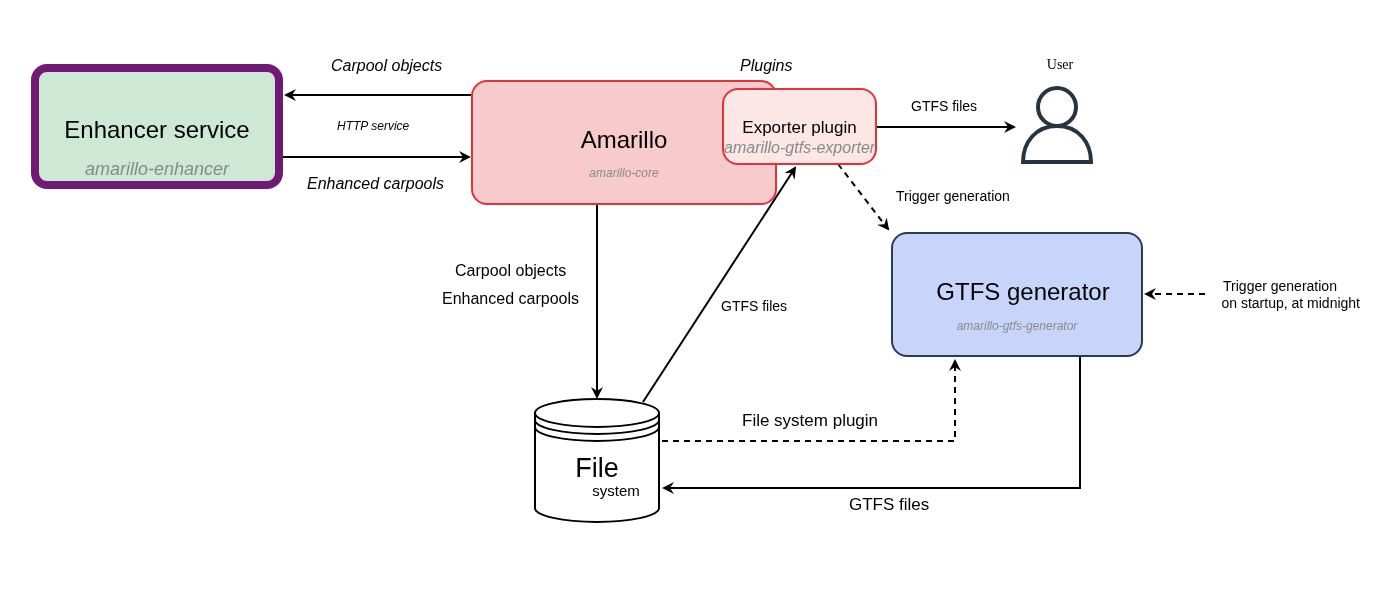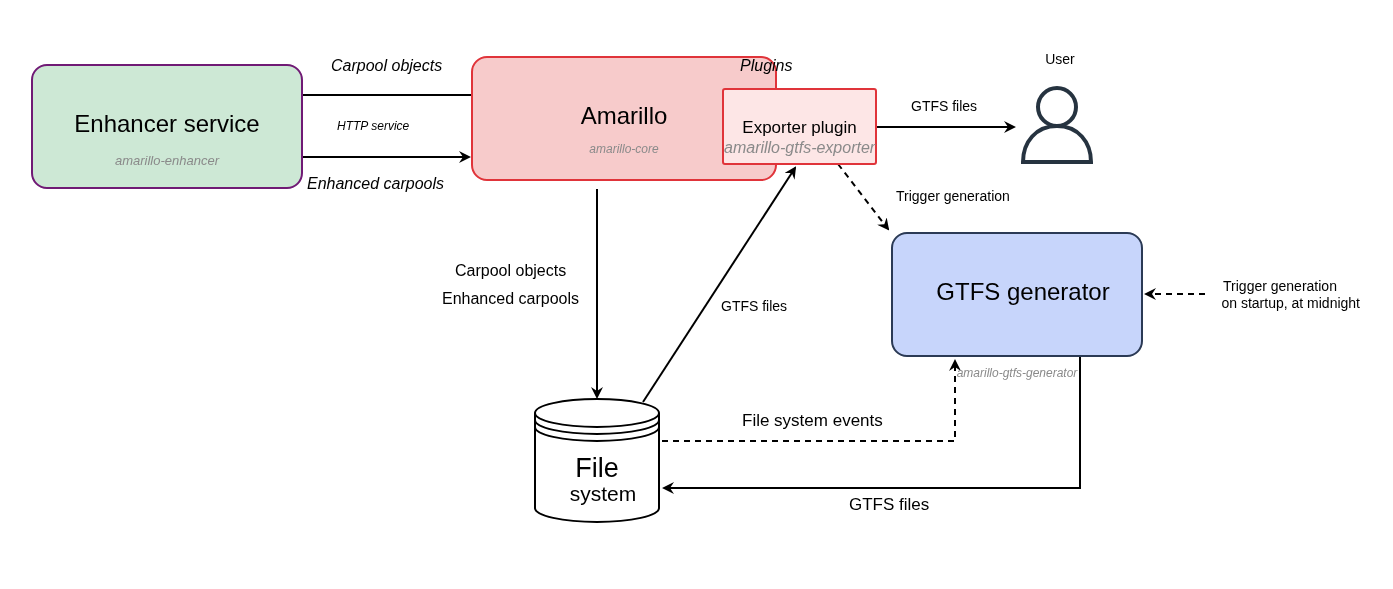--- a/index.html
+++ b/index.html
@@ -46,50 +46,50 @@
     <path d="M535,420 A62,14 0 0 0 659,420" fill="none" stroke="#000" stroke-width="2"></path>
     <path d="M535,427 A62,14 0 0 0 659,427" fill="none" stroke="#000" stroke-width="2"></path>
   </g>
 
   <g fill="none" stroke="#263340" stroke-width="4">
     <circle cx="1057" cy="107" r="19"></circle>
     <path d="M1023,162 L1091,162 C1091,142 1078,126 1057,126 C1036,126 1023,142 1023,162 Z"></path>
   </g>
 </svg>
 
-<div class="node" style="left:31px;top:64px;width:272px;height:125px;background:#cde8d5;border:2px solid #701a75;">
+<div class="node" style="left:31px;top:64px;width:252px;height:125px;background:#cde8d5;border:8px solid #701a75;">
   <div class="lbl center" style="left:0;right:0;top:44px;font-size:24px;">Enhancer service</div>
-  <div class="lbl center sub" style="left:0;right:0;top:87px;font-size:13px;">amarillo-enhancer</div>
+  <div class="lbl center sub" style="left:0;right:0;top:87px;font-size:18px;">amarillo-enhancer</div>
 </div>
 
-<div class="node" style="left:471px;top:56px;width:306px;height:125px;background:#f7cbcb;border:2px solid #e0343a;">
+<div class="node" style="left:471px;top:80px;width:306px;height:125px;background:#f7cbcb;border:2px solid #e0343a;">
   <div class="lbl center" style="left:0;right:0;top:44px;font-size:24px;">Amarillo</div>
   <div class="lbl center sub" style="left:0;right:0;top:84px;font-size:12px;">amarillo-core</div>
 </div>
 
-<div class="node" style="left:722px;top:88px;width:155px;height:77px;background:#fde6e6;border:2px solid #e0343a;border-radius:3px;">
+<div class="node" style="left:722px;top:88px;width:155px;height:77px;background:#fde6e6;border:2px solid #e0343a;border-radius:16px;">
   <div class="lbl center" style="left:0;right:0;top:28px;font-size:17px;">Exporter plugin</div>
   <div class="lbl center sub" style="left:0;right:0;top:49px;font-size:16px;">amarillo-gtfs-exporter</div>
 </div>
 
 <div class="node" style="left:891px;top:232px;width:252px;height:125px;background:#c7d5fb;border:2px solid #2b3a55;">
   <div class="lbl center" style="left:0;right:0;top:44px;font-size:24px;margin-left:12px;">GTFS generator</div>
-  <div class="lbl center sub" style="left:0;right:0;top:85px;font-size:12px;margin-top:47px;">amarillo-gtfs-generator</div>
+  <div class="lbl center sub" style="left:0;right:0;top:85px;font-size:12px;">amarillo-gtfs-generator</div>
 </div>
 
 <div class="lbl center" style="left:535px;width:124px;top:453px;font-size:27px;">File</div>
-<div class="lbl center" style="left:535px;width:136px;top:482px;font-size:21px;">system</div>
+<div class="lbl center" style="left:548px;width:136px;top:482px;font-size:15px;">system</div>
 
-<div class="lbl center" style="left:1020px;width:80px;top:51px;font-size:14px;">User</div>
+<div class="lbl center" style="left:1020px;width:80px;top:57px;font-size:14px;font-family:Liberation Serif, serif;">User</div>
 
 <div class="lbl it" style="left:331px;top:57px;font-size:16px;">Carpool objects</div>
 <div class="lbl it" style="left:337px;top:119px;font-size:12px;">HTTP service</div>
 <div class="lbl it" style="left:307px;top:175px;font-size:16px;">Enhanced carpools</div>
 <div class="lbl it" style="left:740px;top:57px;font-size:16px;">Plugins</div>
 <div class="lbl" style="left:911px;top:98px;font-size:14px;">GTFS files</div>
 <div class="lbl" style="left:896px;top:188px;font-size:14px;">Trigger generation</div>
 <div class="lbl" style="left:455px;top:262px;font-size:16px;">Carpool objects</div>
 <div class="lbl" style="left:442px;top:290px;font-size:16px;">Enhanced carpools</div>
 <div class="lbl" style="left:721px;top:298px;font-size:14px;">GTFS files</div>
 <div class="lbl center" style="left:1200px;width:160px;top:278px;font-size:14px;">Trigger generation</div>
 <div class="lbl center" style="left:1200px;width:160px;top:295px;font-size:14px;text-align:right;">on startup, at midnight</div>
-<div class="lbl" style="left:742px;top:411px;font-size:17px;">File system events</div>
+<div class="lbl" style="left:742px;top:411px;font-size:17px;">File system plugin</div>
 <div class="lbl" style="left:849px;top:495px;font-size:17px;">GTFS files</div>
 
 </body></html>

